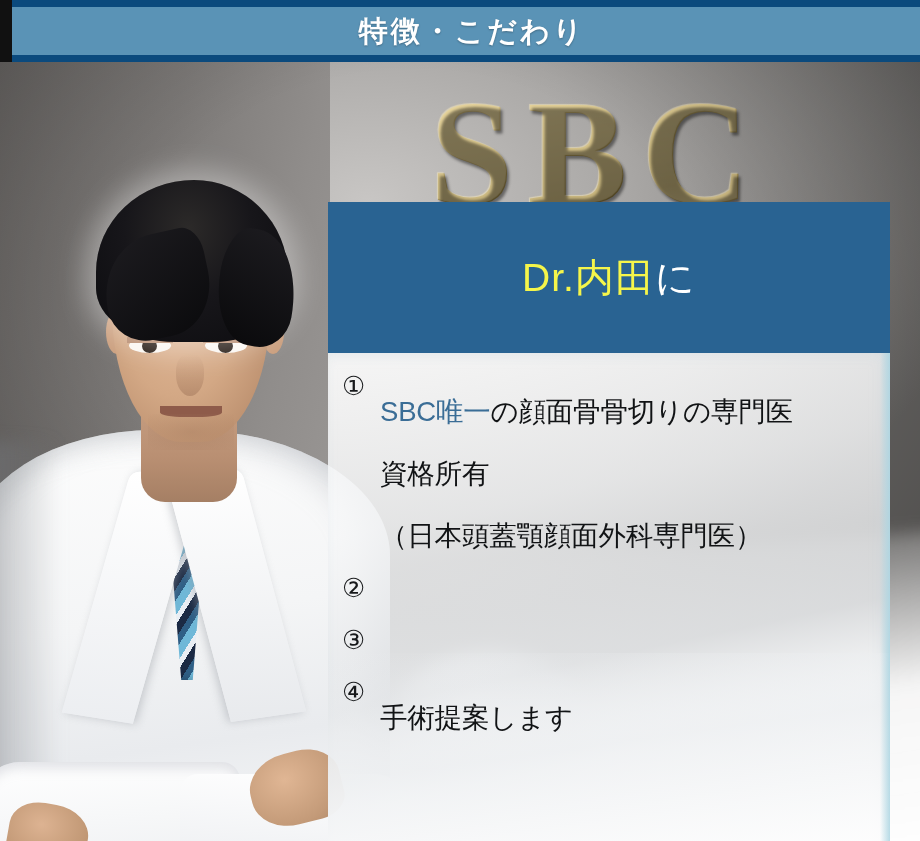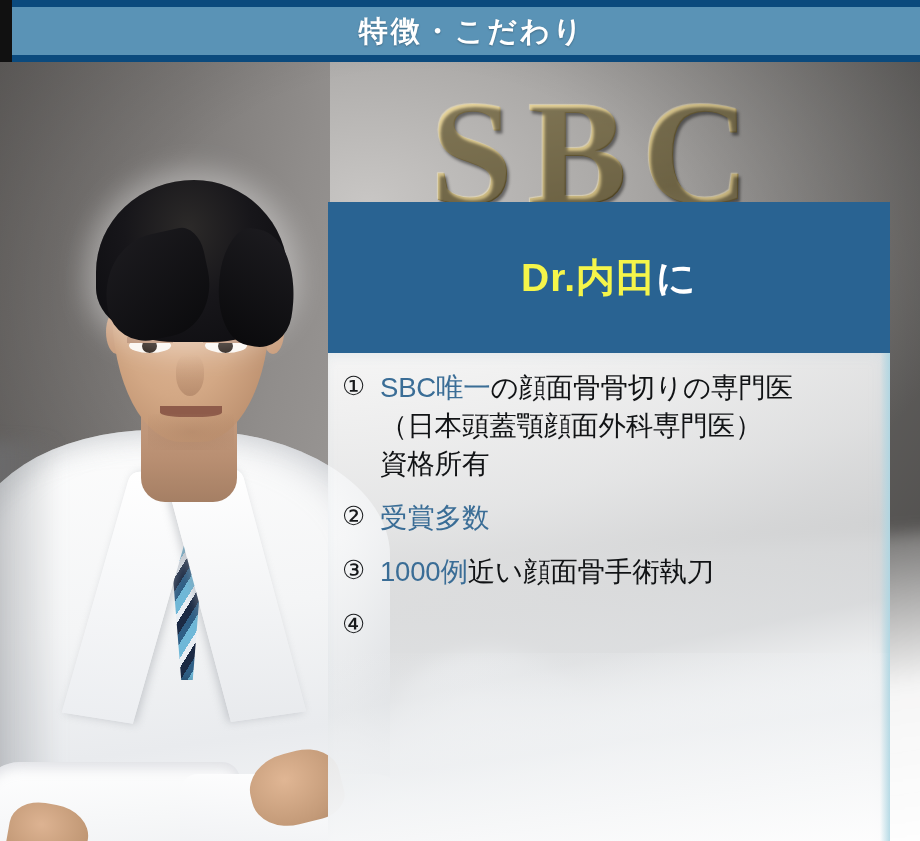--- a/index.html
+++ b/index.html
@@ -376,21 +376,21 @@
     width: 562px;
     height: 151px;
     background: #296392;
     display: flex;
     flex-direction: column;
     align-items: center;
     justify-content: center;
   }
   .card-head-line {
     font-size: 39px;
-    font-weight: 700;
+    font-weight: 400;
     line-height: 1.22;
     color: #ffffff;
     letter-spacing: 1px;
     white-space: nowrap;
   }
   .hl-yellow { color: #f5f54a; }
 
   .card-body {
     position: absolute;
     left: 0; top: 151px;
@@ -442,21 +442,21 @@
   }
   .item-text {
     flex: 1 1 auto;
     font-size: 27.5px;
     line-height: 1.38;
     color: #111315;
     letter-spacing: -0.2px;
     font-weight: 500;
   }
   .item-text .b { color: #3a6d96; }
-  .item-text .ln { display: block; white-space: nowrap; }
+  .item-text .ln { display: block; white-space: nowrap; margin-top: 24px; }
 
   .bottom-fade {
     position: absolute;
     left: 0; bottom: 0;
     width: 920px; height: 46px;
     background: linear-gradient(180deg, rgba(0,0,0,0) 0%, rgba(0,0,0,0.0) 100%);
     pointer-events: none;
   }
 </style>
 </head>
@@ -521,39 +521,38 @@
         <div class="card-head-line"><span class="hl-yellow">Dr.内田</span><span>に</span></div>
       </div>
 
       <div class="card-body">
         <div class="diag-shade"></div>
         <div class="items" id="items-root">
             <div class="item">
               <div class="item-num">①</div>
               <div class="item-text">
                 <span class="ln"><span class="b">SBC唯一</span><span>の顔面骨骨切りの専門医</span></span>
+                <span class="ln"><span>資格所有</span></span>
                 <span class="ln"><span>（日本頭蓋顎顔面外科専門医）</span></span>
-                <span class="ln"><span>資格所有</span></span>
               </div>
             </div>
             <div class="item">
               <div class="item-num">②</div>
               <div class="item-text">
-                <span class="ln"><span class="b">受賞多数</span></span>
               </div>
             </div>
             <div class="item">
               <div class="item-num">③</div>
               <div class="item-text">
-                <span class="ln"><span class="b">1000例</span><span>近い顔面骨手術執刀</span></span>
               </div>
             </div>
             <div class="item">
               <div class="item-num">④</div>
               <div class="item-text">
+                <span class="ln"><span>手術提案します</span></span>
               </div>
             </div>
           </div>
       </div>
       <div class="card-edge-r"></div>
     </div>
 
     <div class="bottom-fade"></div>
   </div>
 </div>

